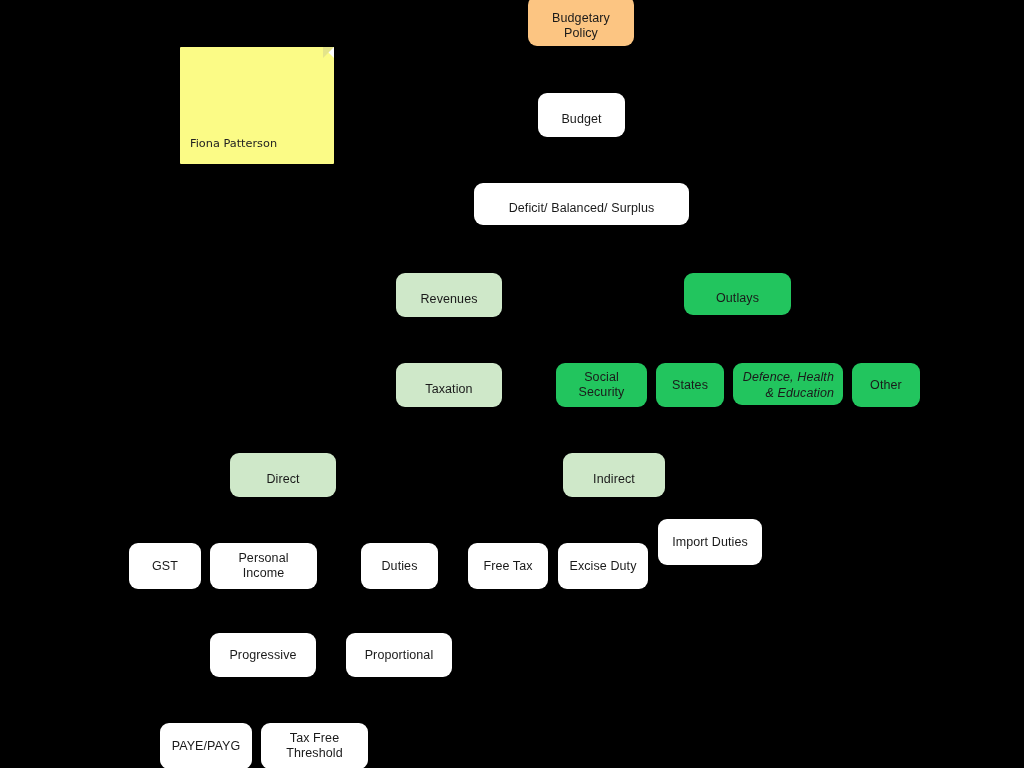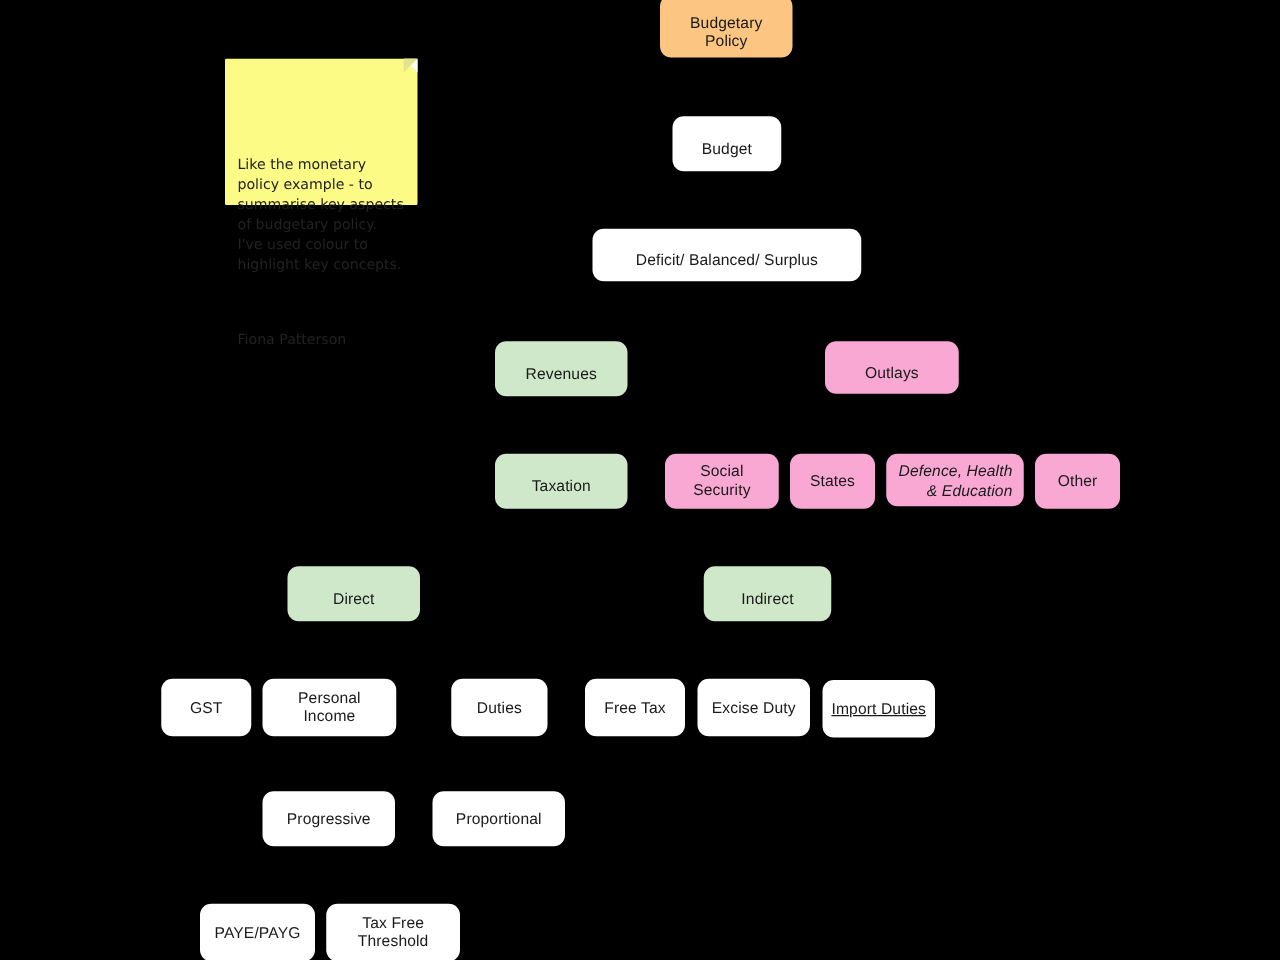--- a/index.html
+++ b/index.html
@@ -28,21 +28,21 @@
     font-size: 12.5px;
     line-height: 1.18;
     display: flex;
     align-items: center;
     justify-content: center;
     text-align: center;
     padding: 2px 6px;
     letter-spacing: 0.1px;
   }
   .node.green  { background: #cfe8c9; }
-  .node.yellow { background: #f9a8d4; }
+  .node.yellow { background: #22c55e; margin-left: 24px; }
   .node.orange { background: #fcc582; }
   .node.white  { background: #ffffff; }
   .node.topleft {
     align-items: flex-start;
     justify-content: flex-start;
     text-align: right;
     padding: 7px 9px;
     line-height: 1.25;
     font-style: italic;
   }
@@ -83,21 +83,20 @@
   .sticky-author { margin: 0; }
 </style>
 </head>
 <body>
 
 <div id="canvas">
 
   <div class="sticky" style="left:180px; top:47px; width:154px; height:117px;">
     <span class="fold"></span>
     <span class="fold-shade"></span>
-    <p class="sticky-body">Like the monetary policy example - to summarise key aspects of budgetary policy. I've used colour to highlight key concepts.</p>
     <p class="sticky-author" style="margin-top:12px;">Fiona Patterson</p>
   </div>
 
   <div id="nodes-layer">
       <div class="node orange lower-text" style="left: 528px; top: -4px; width: 106px; height: 50px;">
         <span>Budgetary Policy</span>
       </div>
       <div class="node white lower-text" style="left: 538px; top: 93px; width: 87px; height: 44px;">
         <span>Budget</span>
       </div>
@@ -139,21 +138,21 @@
       </div>
       <div class="node white" style="left: 361px; top: 543px; width: 77px; height: 46px;">
         <span>Duties</span>
       </div>
       <div class="node white" style="left: 468px; top: 543px; width: 80px; height: 46px;">
         <span>Free Tax</span>
       </div>
       <div class="node white" style="left: 558px; top: 543px; width: 90px; height: 46px;">
         <span>Excise Duty</span>
       </div>
-      <div class="node white" style="left: 658px; top: 544px; width: 90px; height: 46px; text-decoration: underline;">
+      <div class="node white" style="left: 658px; top: 519px; width: 104px; height: 46px;">
         <span>Import Duties</span>
       </div>
       <div class="node white" style="left: 210px; top: 633px; width: 106px; height: 44px;">
         <span>Progressive</span>
       </div>
       <div class="node white" style="left: 346px; top: 633px; width: 106px; height: 44px;">
         <span>Proportional</span>
       </div>
       <div class="node white" style="left: 160px; top: 723px; width: 92px; height: 46px;">
         <span>PAYE/PAYG</span>

